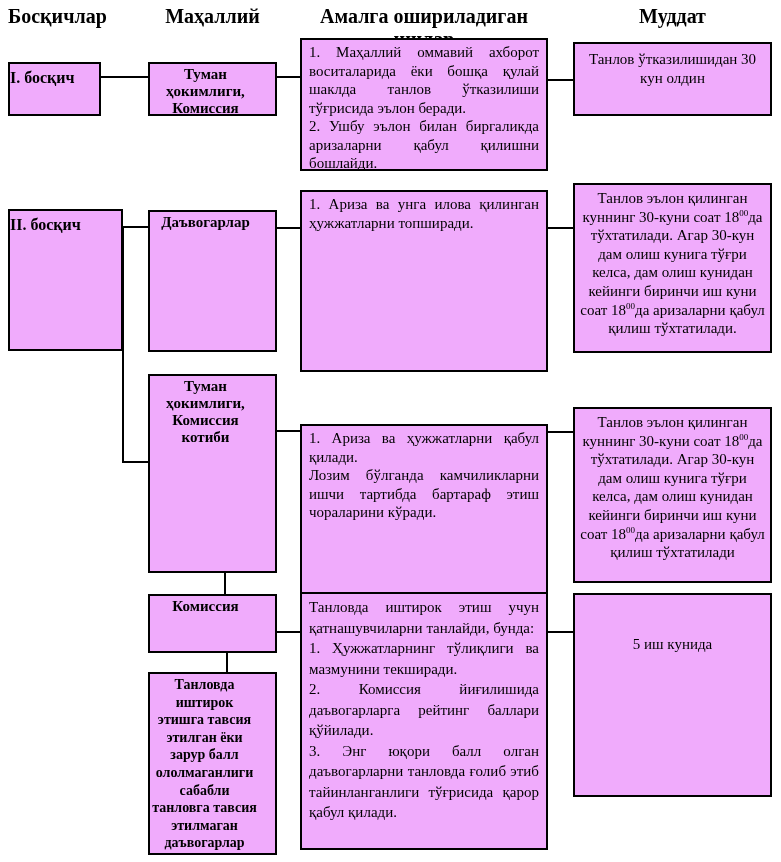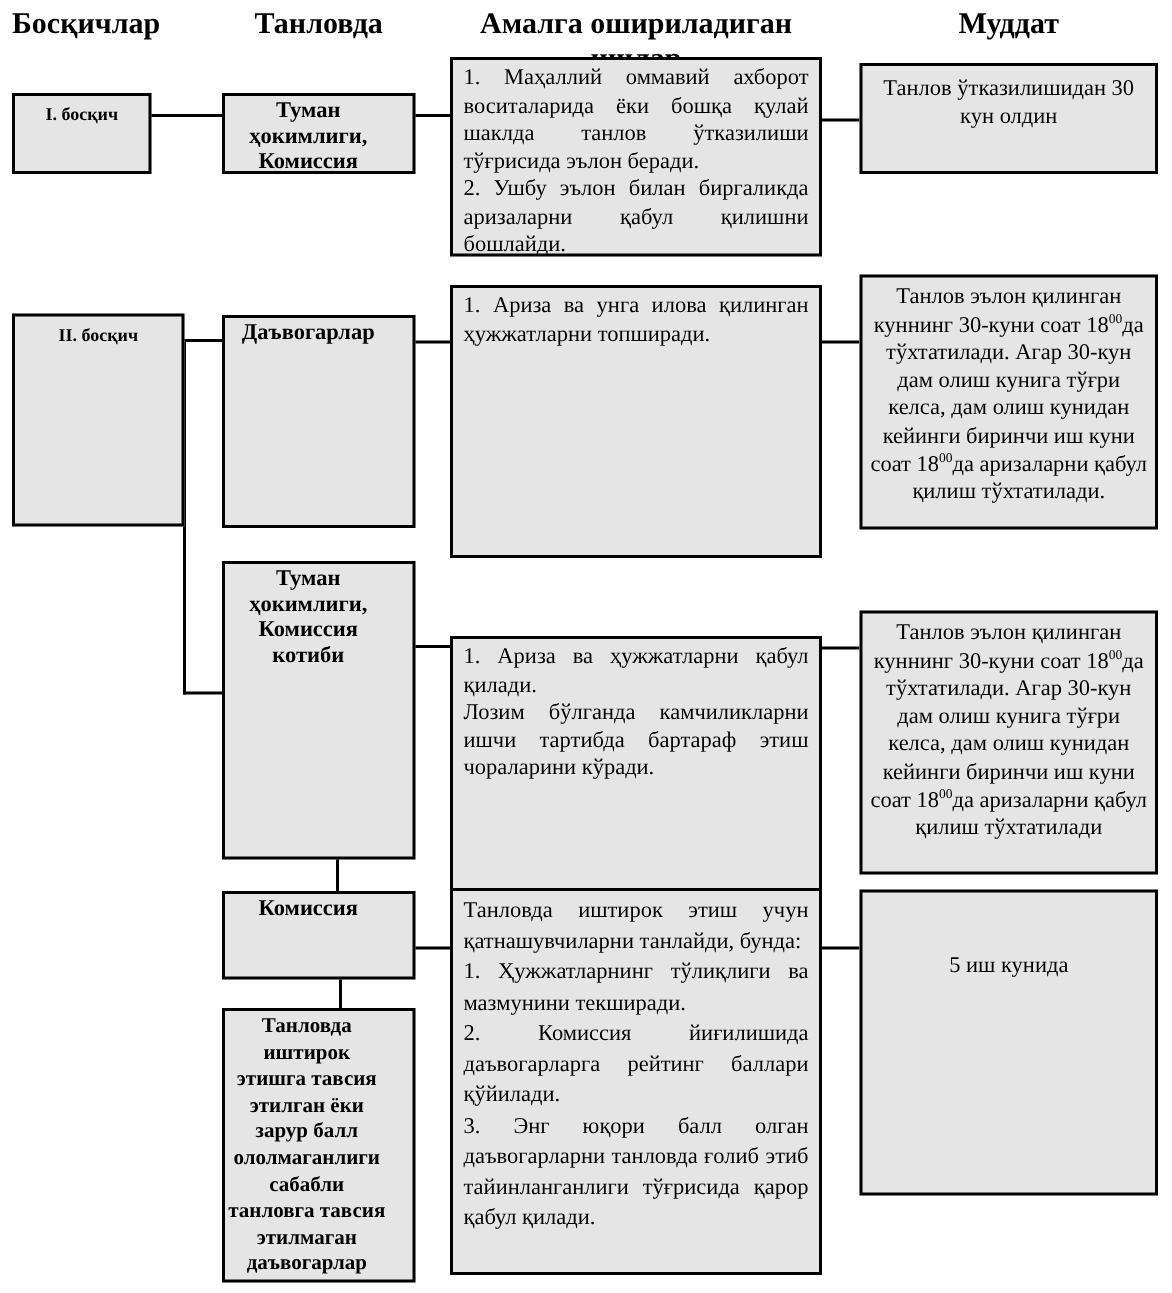--- a/index.html
+++ b/index.html
@@ -16,26 +16,26 @@
     position: absolute;
     top: 5px;
     font-size: 20px;
     font-weight: bold;
     text-align: center;
   }
   .box {
     position: absolute;
     box-sizing: border-box;
     border: 2px solid #000000;
-    background: #e5e5e5;
+    background: #f0abfc;
   }
   .stage {
-    font-size: 12px;
+    font-size: 16px;
     font-weight: bold;
-    text-align: center;
+    text-align: left;
     padding-top: 5px;
   }
   .subject {
     font-size: 15px;
     font-weight: bold;
     text-align: center;
     line-height: 17px;
     padding: 2px 24px 0 10px;
   }
   .result {
@@ -67,21 +67,21 @@
     position: absolute;
     background: #000000;
   }
 </style>
 </head>
 <body>
 
 <div id="canvas">
 
   <div class="hdr" style="left:8px; width:93px;">Босқичлар</div>
-  <div class="hdr" style="left:148px; width:129px;">Танловда</div>
+  <div class="hdr" style="left:148px; width:129px;">Маҳаллий</div>
   <div class="hdr" style="left:300px; width:248px;">Амалга ошириладиган ишлар</div>
   <div class="hdr" style="left:573px; width:199px;">Муддат</div>
 
   <div class="line" style="left:99px; top:76px; width:49px; height:2px;"></div>
   <div class="line" style="left:275px; top:76px; width:25px; height:2px;"></div>
   <div class="line" style="left:546px; top:79px; width:27px; height:2px;"></div>
 
   <div class="line" style="left:99px; top:226px; width:49px; height:2px;"></div>
   <div class="line" style="left:275px; top:227px; width:25px; height:2px;"></div>
   <div class="line" style="left:546px; top:227px; width:27px; height:2px;"></div>

